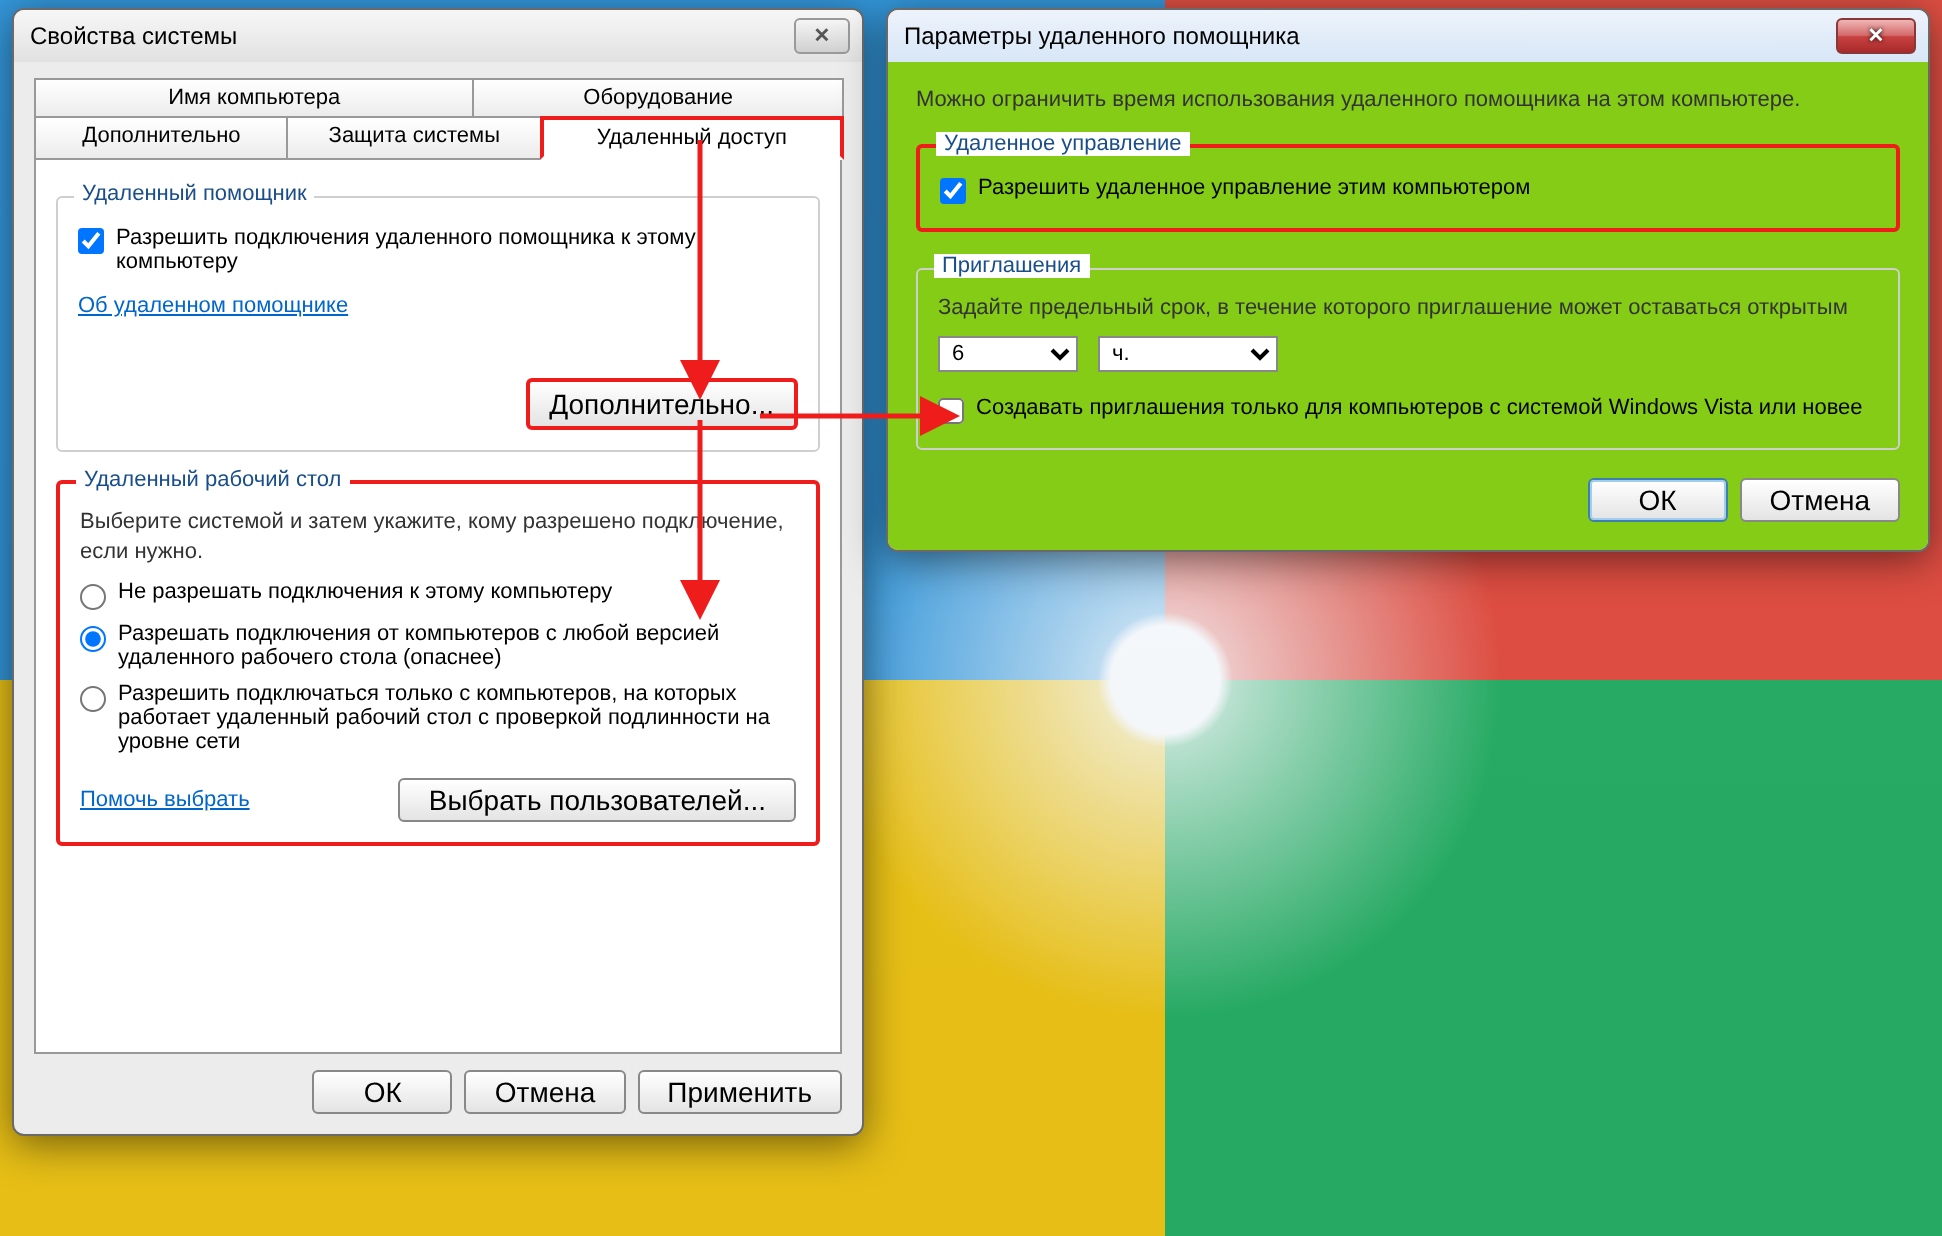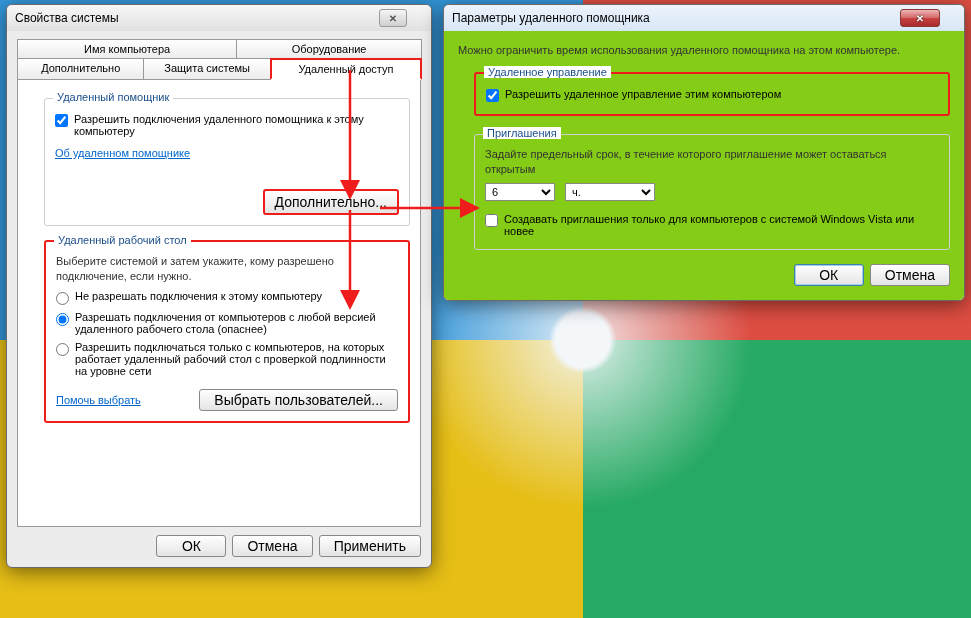--- a/index.html
+++ b/index.html
@@ -33,21 +33,21 @@
   position: absolute;
   background: #ececec;
   border: 1px solid #6a6a6a;
   border-radius: 6px;
   box-shadow: 0 4px 20px rgba(0,0,0,0.5);
 }
 .titlebar {
   display: flex;
   align-items: center;
   justify-content: space-between;
-  padding: 4px 24px 4px 8px;
+  padding: 4px 6px 4px 8px;
   background: linear-gradient(to bottom, #f7f7f7, #e1e1e1);
   border-radius: 5px 5px 0 0;
   font-size: 12px;
 }
 .titlebar.active { background: linear-gradient(to bottom, #edf3fb, #d7e6f7); }
 .close-btn {
   width: 40px; height: 18px;
   background: linear-gradient(to bottom, #efb5b5, #d46a6a 48%, #c94141 52%, #a82a2a);
   border: 1px solid #8a3737;
   border-radius: 3px;
@@ -88,21 +88,20 @@
   border: 1px solid #999;
   margin-top: -1px;
   padding: 8px 10px 10px 10px;
 }
 .groupbox {
   border: 1px solid #cfcfcf;
   border-radius: 3px;
   margin-top: 10px;
   padding: 12px 10px 10px 10px;
   position: relative;
-  margin-left: 16px;
 }
 .groupbox .legend {
   position: absolute;
   top: -8px;
   left: 8px;
   background: #fff;
   padding: 0 4px;
   color: #1a4e8a;
   font-size: 11px;
 }

